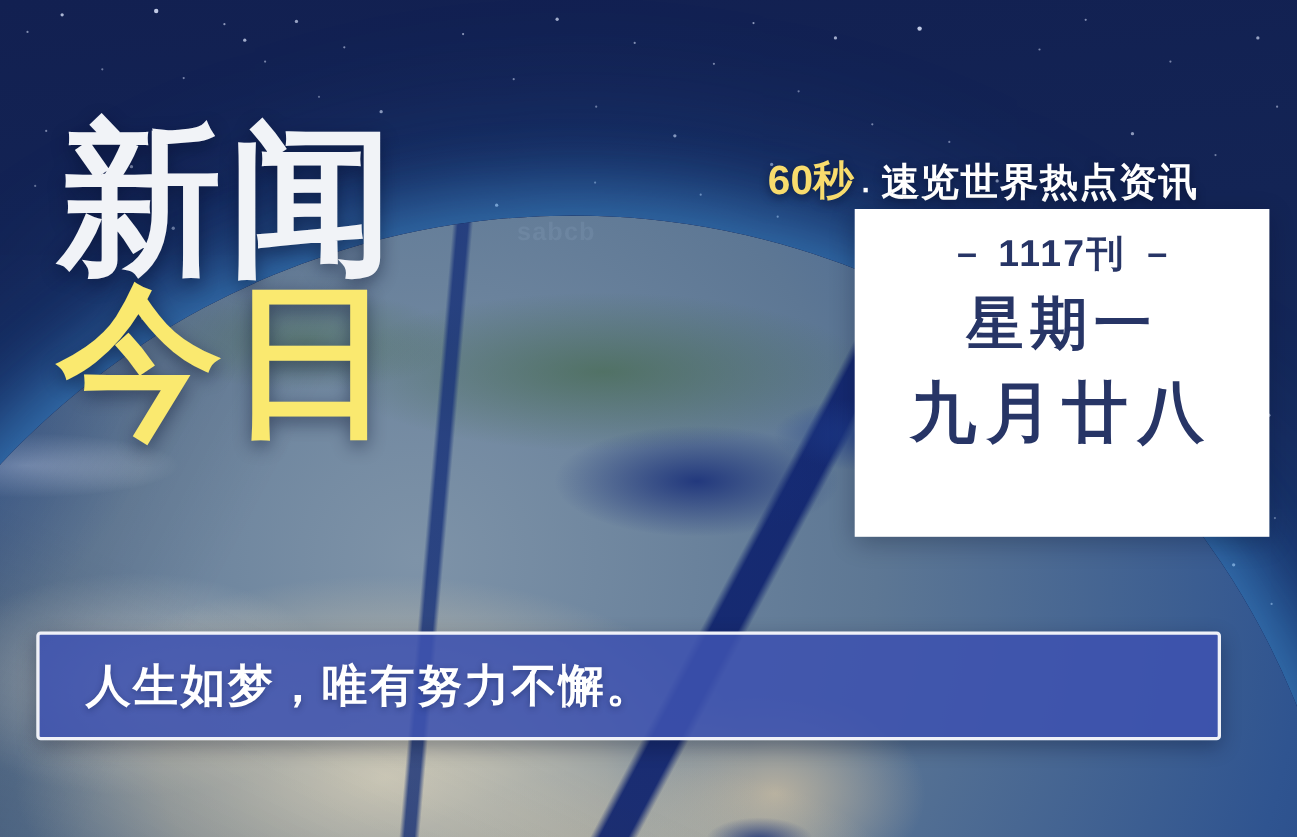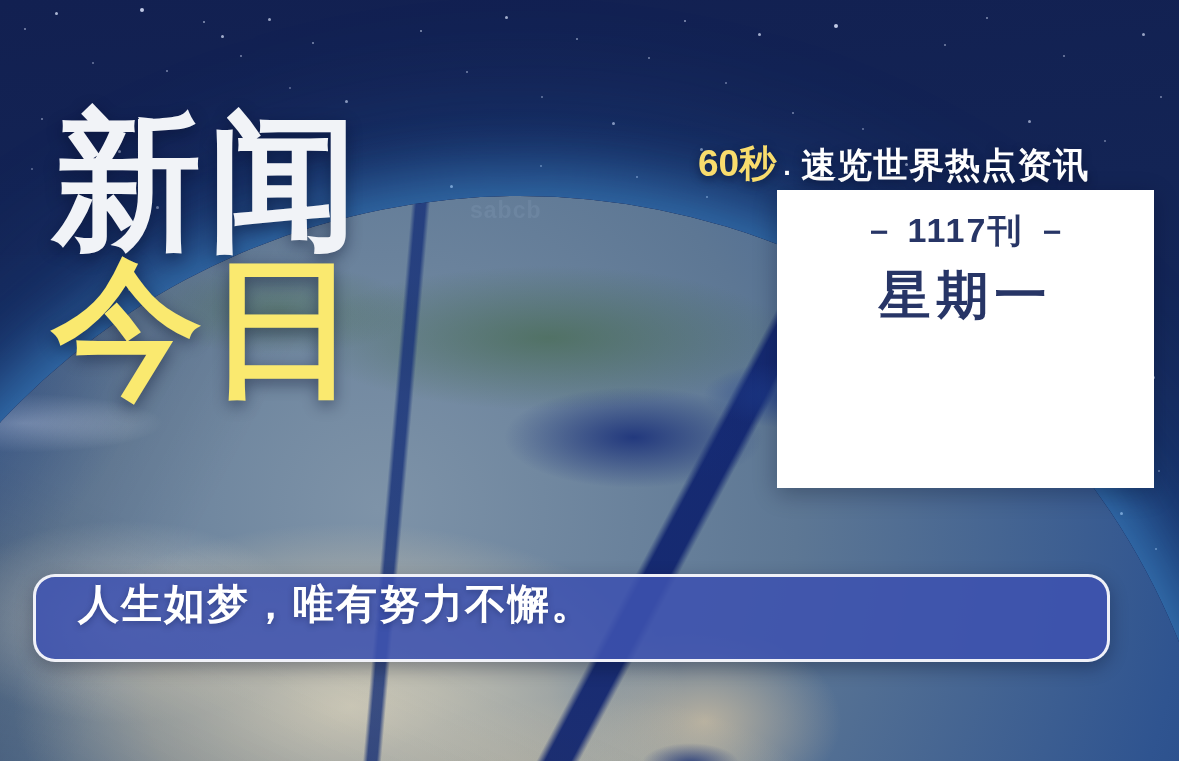--- a/index.html
+++ b/index.html
@@ -246,27 +246,27 @@
     letter-spacing: 9px;
     line-height: 1.05;
   }
 
   
   .quote-bar {
     position: absolute;
     left: 33px;
     top: 574px;
     width: 1077px;
-    height: 88px;
-    border-radius: 22px;
+    height: 99px;
+    border-radius: 4px;
     background: rgba(62,82,175,0.88);
     border: 3px solid rgba(255,255,255,0.92);
     box-sizing: border-box;
     display: flex;
-    align-items: flex-start;
+    align-items: center;
     z-index: 7;
     box-shadow: 0 6px 18px rgba(4,10,34,0.32);
   }
   .quote-text {
     color: #ffffff;
     font-size: 41px;
     font-weight: 800;
     letter-spacing: 2px;
     margin-left: 42px;
     white-space: nowrap;
@@ -373,19 +373,20 @@
     <span class="tail">速览世界热点资讯</span>
   </div>
 
   <div class="info-card">
     <div class="card-issue">
       <span class="dash">－</span>
       <span>1117刊</span>
       <span class="dash">－</span>
     </div>
     <div class="card-weekday">星期一</div>
+    <div class="card-lunar">九月廿八</div>
   </div>
 
   <div class="quote-bar">
     <span class="quote-text">人生如梦，唯有努力不懈。</span>
   </div>
 
 </div>
 
 </body></html>

